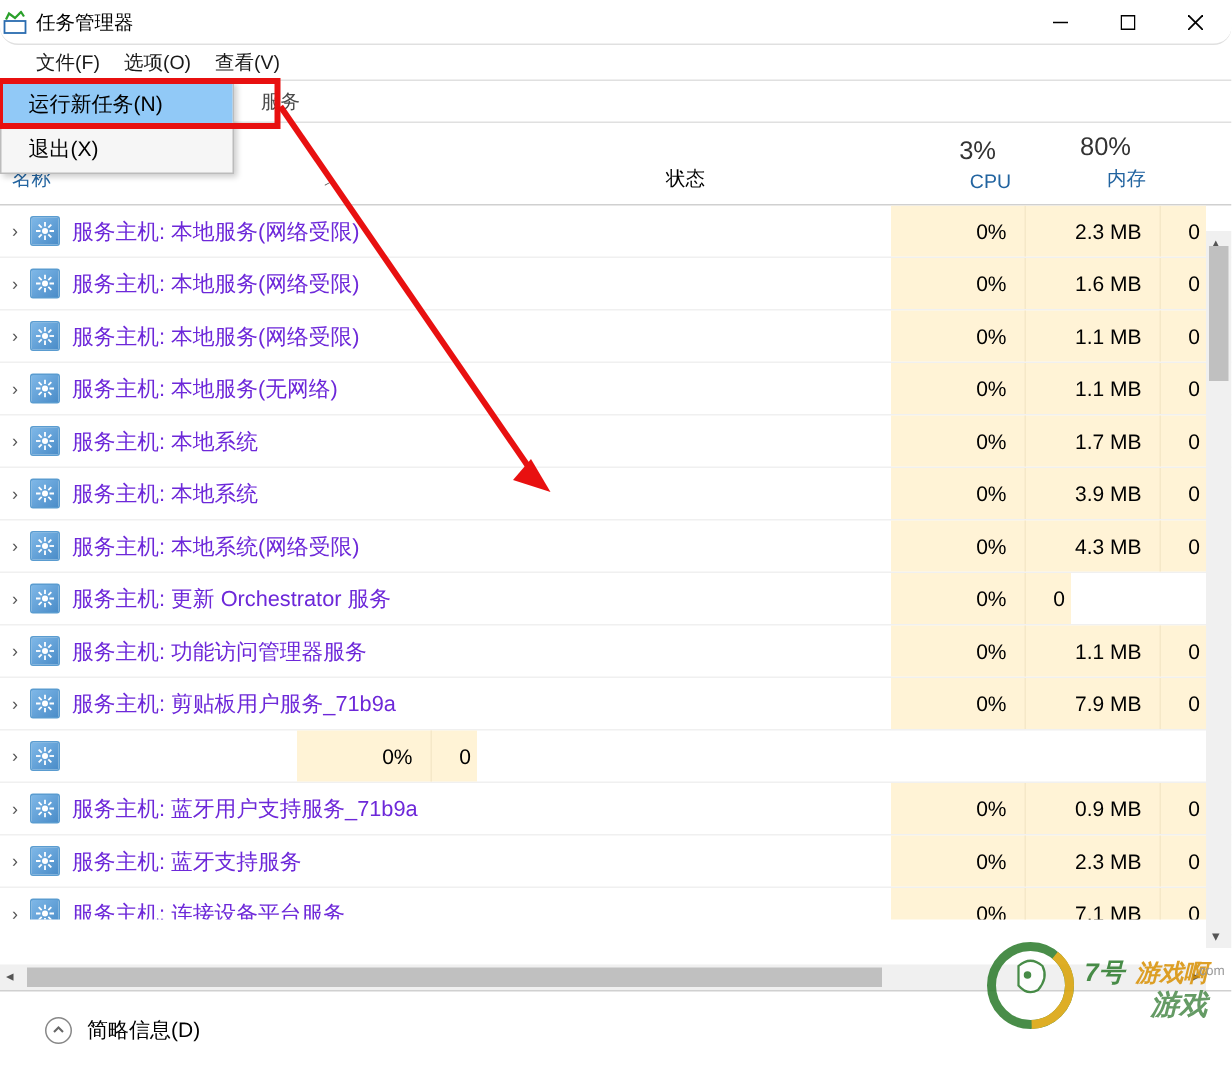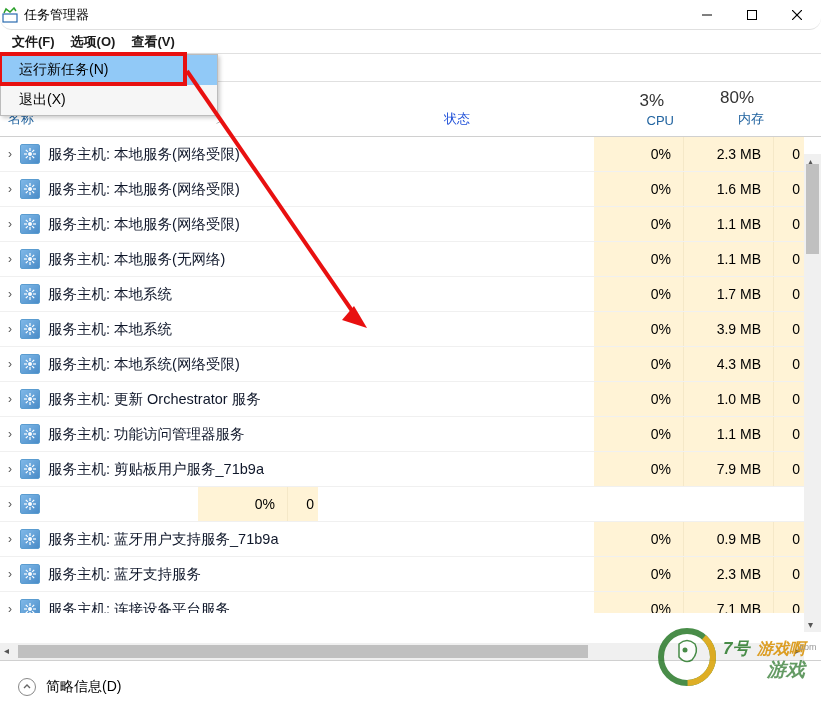--- a/index.html
+++ b/index.html
@@ -33,23 +33,22 @@
 .win-controls { display: flex; }
 .win-btn {
   width: 45px; height: 30px;
   display: flex; align-items: center; justify-content: center;
   font-size: 14px;
 }
 .menubar {
   display: flex;
   height: 24px;
   align-items: flex-end;
-  padding: 0 4px;
+  padding: 0 16px;
   border-bottom: 1px solid #e0e0e0;
-  font-weight: bold;
 }
 .menu-item {
   padding: 2px 8px;
   font-size: 13px;
   color: #1a1a1a;
 }
 .tabs {
   display: flex;
   height: 28px;
   border-bottom: 1px solid #e0e0e0;
@@ -79,21 +78,21 @@
 .sort-arrow {
   position: absolute;
   left: 216px;
   top: 4px;
   font-size: 10px;
   color: #555;
 }
 .col-status-header {
   width: 150px;
   padding: 0 0 8px 0;
-  color: #1d4ed8;
+  color: #000000;
   font-size: 13px;
 }
 .col-cpu-header, .col-mem-header {
   width: 90px;
   text-align: right;
   padding: 0 10px 8px 0;
   color: #2264a0;
   font-size: 13px;
 }
 .col-extra-header { width: 30px; }
@@ -122,21 +121,21 @@
   display: inline-flex;
   align-items: center;
   justify-content: center;
   margin-right: 8px;
   border-radius: 2px;
 }
 .gear-svg { width: 12px; height: 12px; }
 .row-name {
   width: 396px;
   font-size: 14.5px;
-  color: #0f172a;
+  color: #6d28d9;
   overflow: hidden;
   white-space: nowrap;
 }
 .row-status { width: 150px; }
 .row-cpu, .row-mem {
   width: 90px;
   text-align: right;
   padding-right: 12px;
   background: #fff3d6;
   height: 100%;
@@ -153,21 +152,21 @@
   background: #fff3d6;
   height: 100%;
   display: flex;
   align-items: center;
   justify-content: flex-end;
   font-size: 14px;
 }
 .dropdown {
   position: absolute;
   left: 0; top: 54px;
-  width: 218px;
+  width: 156px;
   background: #f6f6f6;
   border: 1px solid #bcbcbc;
   box-shadow: 2px 2px 4px rgba(0,0,0,0.2);
   z-index: 10;
 }
 .dropdown-item {
   padding: 6px 18px;
   font-size: 14px;
 }
 .dropdown-item.highlighted {
@@ -230,21 +229,21 @@
   color: #555;
 }
 .bottom-bar {
   position: absolute;
   left: 0; bottom: 0;
   width: 100%;
   height: 52px;
   border-top: 1px solid #d0d0d0;
   display: flex;
   align-items: center;
-  padding-left: 18px;
+  padding-left: 30px;
 }
 .fewer-icon {
   width: 18px; height: 18px;
   border: 1.5px solid #888;
   border-radius: 50%;
   display: inline-flex;
   align-items: center;
   justify-content: center;
   margin-right: 10px;
 }
@@ -506,21 +505,20 @@
             <line x1="1.8" y1="1.8" x2="3.8" y2="3.8"></line>
             <line x1="8.2" y1="8.2" x2="10.2" y2="10.2"></line>
             <line x1="10.2" y1="1.8" x2="8.2" y2="3.8"></line>
             <line x1="3.8" y1="8.2" x2="1.8" y2="10.2"></line>
           </g>
         </svg>
       </span>
       <span class="row-name">服务主机: 更新 Orchestrator 服务</span>
       <span class="row-status"></span>
       <span class="row-cpu">0%</span>
-      <span class="row-mem">1.0 MB</span>
       <span class="row-extra">0</span>
     </div>
     <div class="row">
       <span class="chevron">›</span>
       <span class="row-icon">
         <svg class="gear-svg" viewBox="0 0 12 12">
           <circle cx="6" cy="6" r="2" fill="#fff"></circle>
           <g stroke="#fff" stroke-width="1.2">
             <line x1="6" y1="0" x2="6" y2="3"></line>
             <line x1="6" y1="9" x2="6" y2="12"></line>

